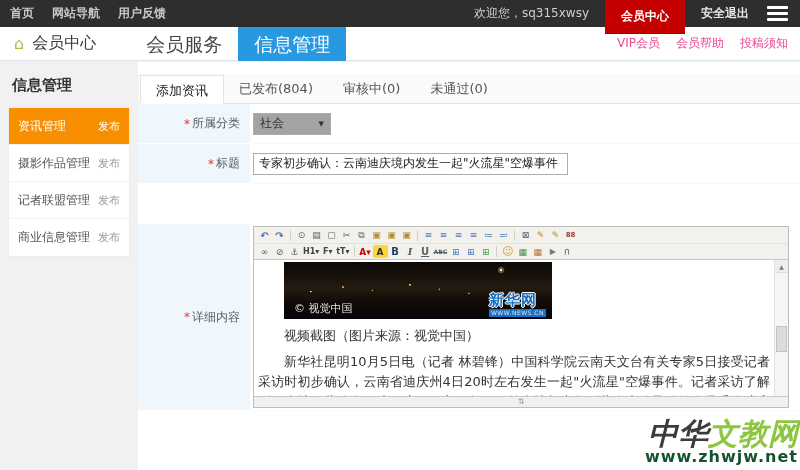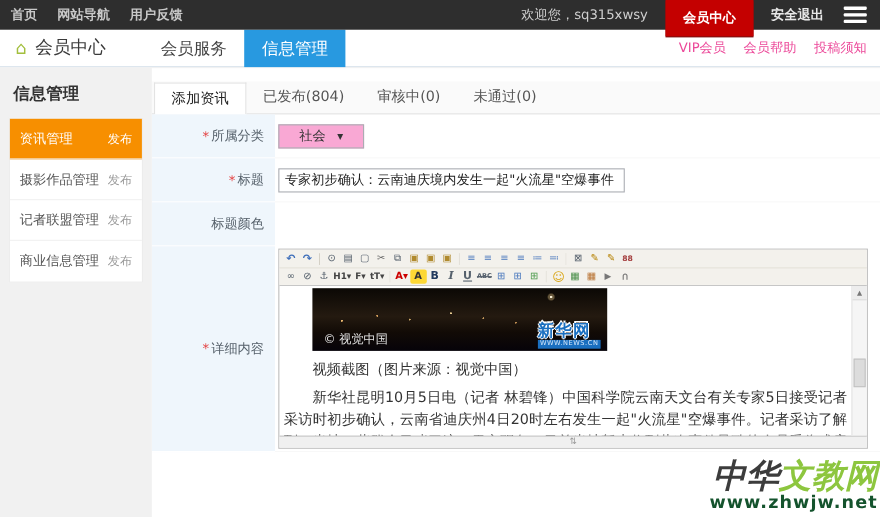--- a/index.html
+++ b/index.html
@@ -18,21 +18,21 @@
   .welcome { color:#cfcfcf; margin-right:16px; }
   .btn-member { align-self:flex-start; height:33px; background:#c40000; color:#fff; display:flex; align-items:center; padding:0 16px; font-weight:bold; cursor:pointer; box-shadow:0 1px 0 #7e0f0f; }
   .logout { color:#e8e8e8; margin:0 16px; font-weight:bold; cursor:pointer; }
   .burger { cursor:pointer; padding:2px; }
   .burger i { display:block; width:21px; height:3px; background:#fff; margin:3px 0; border-radius:1px; }
   
   .header { height:34px; background:#fff; display:flex; align-items:center; border-bottom:1px solid #dde6ee; padding-left:14px; }
   .home-icon { color:#a3bf3e; font-size:16px; line-height:1; }
   .h-title { font-size:16px; color:#3a3a3a; margin:0 34px 0 8px; white-space:nowrap; }
   .htabs { display:flex; height:34px; }
-  .htab { padding:0 16px; line-height:34px; color:#444; font-size:15px; cursor:pointer; white-space:nowrap; }
+  .htab { padding:0 16px; line-height:34px; color:#444; font-size:19px; cursor:pointer; white-space:nowrap; }
   .htab.active { background:#2899e0; color:#fff; }
   .h-links { display:flex; gap:16px; padding-right:12px; }
   .h-link { color:#ec4899; cursor:pointer; white-space:nowrap; }
   
   .page { position:absolute; top:62px; left:0; right:0; bottom:0; display:flex; }
   .sidebar { width:122px; margin:12px 0 0 8px; flex:none; }
   .sb-title { font-size:15px; font-weight:bold; color:#333; margin:2px 0 12px 4px; }
   .sb-menu { background:#fff; border:1px solid #ececec; }
   .sb-item { display:flex; justify-content:space-between; align-items:center; height:37px; padding:0 9px; border-bottom:1px solid #f1f1f1; color:#555; cursor:pointer; }
   .sb-item:last-child { border-bottom:none; }
@@ -42,21 +42,21 @@
   
   .main { flex:1; background:#fff; margin-left:8px; display:flex; flex-direction:column; padding-top:12px; overflow:hidden; }
   .tabbar { display:flex; align-items:flex-end; height:30px; background:#fafafa; border-bottom:1px solid #e3e3e3; padding-left:2px; }
   .tab { height:29px; line-height:29px; padding:0 15px; color:#555; font-size:13px; cursor:pointer; white-space:nowrap; }
   .tab.active { background:#fff; border:1px solid #e3e3e3; border-bottom:1px solid #fff; margin-bottom:-1px; color:#222; }
   .form { flex:1; }
   .row { display:flex; min-height:40px; }
   .cell-label { width:112px; flex:none; background:#eff6fc; display:flex; align-items:center; justify-content:flex-end; padding-right:10px; color:#55606a; border-bottom:1px solid #fff; white-space:nowrap; }
   .req { color:#e43b3b; margin-right:2px; }
   .cell-content { flex:1; display:flex; align-items:center; padding:8px 10px 8px 3px; border-bottom:1px solid #f8f8f8; }
-  .select-box { width:78px; height:22px; border:1px solid #abadb3; background:#f9a8d4; display:flex; align-items:center; justify-content:space-between; padding:0 18px; cursor:pointer; }
+  .select-box { width:78px; height:22px; border:1px solid #abadb3; background:#a3a3a3; display:flex; align-items:center; justify-content:space-between; padding:0 6px; cursor:pointer; }
   .select-arrow { font-size:7px; color:#333; }
   .title-input { width:315px; height:22px; border:1px solid #abadb3; font-size:12px; padding:0 5px; font-family:inherit; color:#222; }
   .color-box { width:22px; height:16px; border:1px solid #999; background:#fff; display:flex; align-items:flex-end; justify-content:flex-end; cursor:pointer; }
   .color-arrow { font-size:6px; color:#333; margin:0 2px 2px 0; }
   .color-note { margin-left:8px; color:#555; }
   .cost { color:#e60000; font-weight:bold; font-size:13px; margin:0 4px; }
   .row-content .cell-content { padding:2px 10px 2px 3px; align-items:flex-start; }
   
   .editor { border:1px solid #bdbdbd; width:536px; background:#fff; }
   .toolbar { border-bottom:1px solid #c6c6c6; }
@@ -207,23 +207,20 @@
         <div class="cell-label" data-name="title-label-cell">
           <span class="req" data-name="required-asterisk">*</span>
           <span data-name="title-label">标题</span>
         </div>
         <div class="cell-content" data-name="title-content-cell">
           <input class="title-input" type="text" data-name="title-input" value="专家初步确认：云南迪庆境内发生一起&quot;火流星&quot;空爆事件" style="">
         </div>
       </div>
 
       <div class="row" data-name="title-color-row">
-        <div class="cell-label" data-name="title-color-label-cell">
-          <span data-name="title-color-label">标题颜色</span>
-        </div>
       </div>
 
       <div class="row row-content" data-name="content-row">
         <div class="cell-label" data-name="content-label-cell">
           <span class="req" data-name="required-asterisk">*</span>
           <span data-name="content-label">详细内容</span>
         </div>
         <div class="cell-content" data-name="content-content-cell">
 
           <div class="editor" data-name="rich-text-editor">

